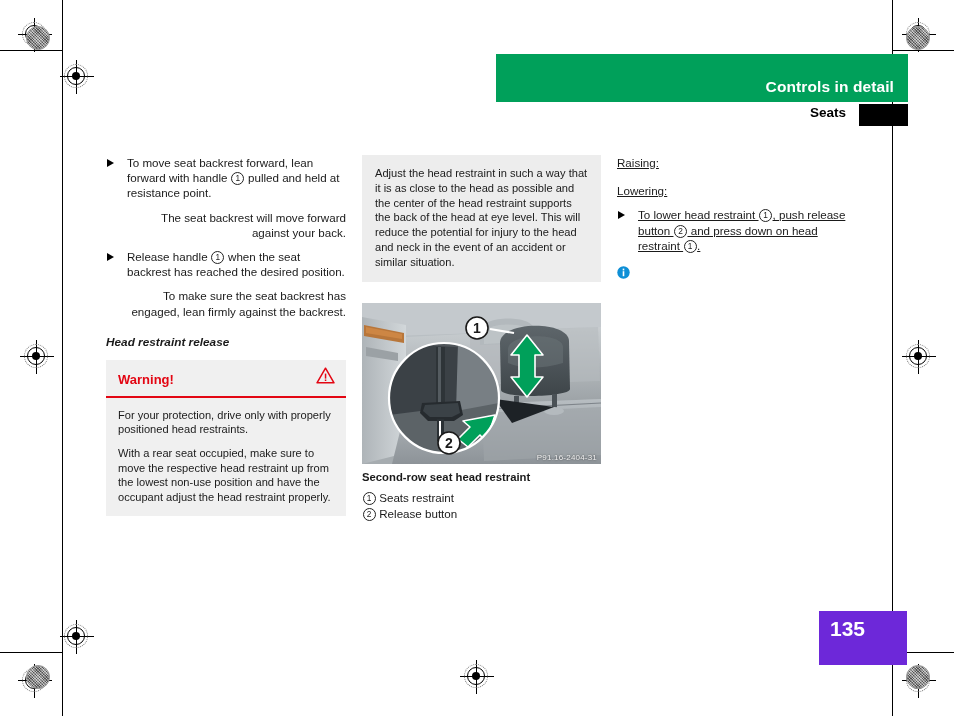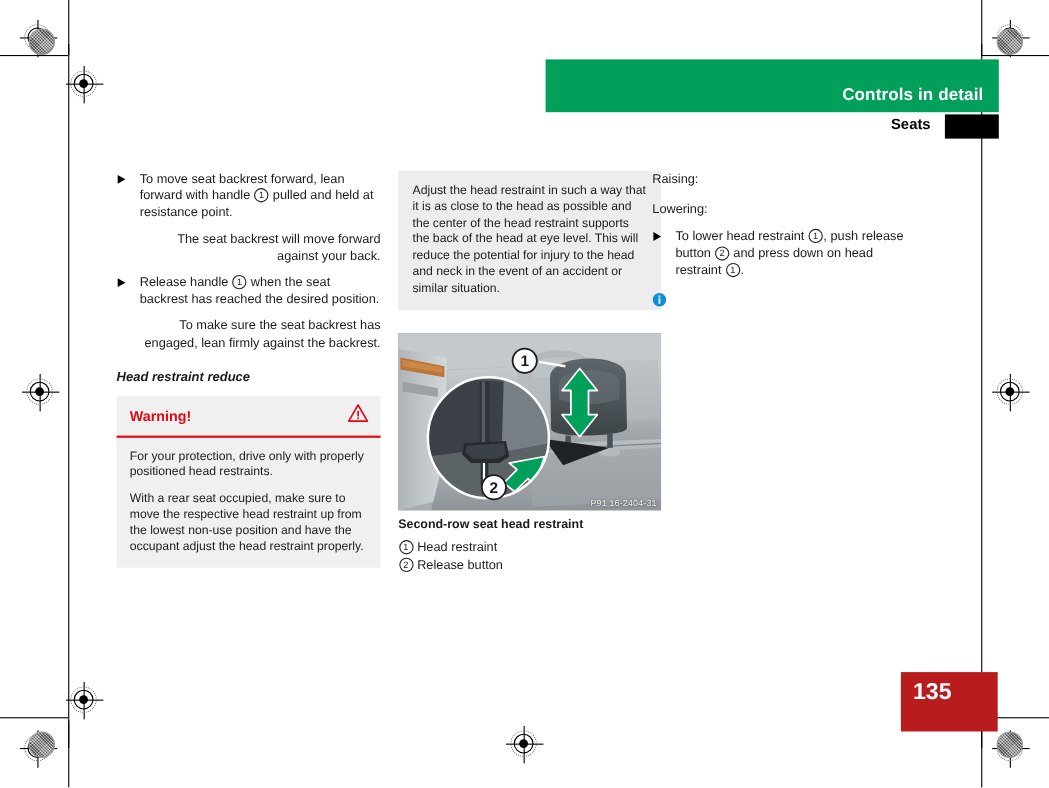--- a/index.html
+++ b/index.html
@@ -71,32 +71,32 @@
   .subheader-title {
     position: absolute; right: 62px; top: 1px;
     font-size: 13.5px; font-weight: bold; color: #000;
   }
   .subheader-block {
     position: absolute; right: 0; top: 0; width: 49px; height: 22px; background: #000;
   }
 
   .pagenum-box {
     position: absolute; left: 819px; top: 611px; width: 88px; height: 54px;
-    background: #b91c1c;
+    background: #6d28d9;
   }
   .pagenum {
     position: absolute; left: 11px; top: 6px;
     color: #fff; font-size: 21px; font-weight: bold;
   }
 
   
   .col { position: absolute; top: 155px; }
   .col-left   { left: 106px; width: 240px; }
   .col-mid    { left: 362px; width: 239px; }
-  .col-right  { left: 593px; width: 240px; }
+  .col-right  { left: 617px; width: 240px; text-decoration: underline; }
 
   p { margin: 0 0 9px 0; }
 
   .body-text {
     font-size: 11.6px;
     line-height: 15.2px;
     color: #1b1b1b;
   }
 
   
@@ -341,21 +341,21 @@
 
   <div class="indent">The seat backrest will move forward against your back.</div>
 
   <div class="bullet">
     <span class="tri"></span>
     <span>Release handle </span><span class="cnum">1</span><span> when the seat backrest has reached the desired position.</span>
   </div>
 
   <div class="indent">To make sure the seat backrest has engaged, lean firmly against the backrest.</div>
 
-  <div class="subhead">Head restraint reduce</div>
+  <div class="subhead">Head restraint release</div>
 
   <div class="warning-box">
     <div class="warning-head">
       <span class="warning-label">Warning!</span>
       <span class="warning-icon">
         <svg width="19" height="17" viewBox="0 0 19 17">
           <path d="M9.5 1.2 L18 15.8 L1 15.8 Z" fill="none" stroke="#e30613" stroke-width="1.5" stroke-linejoin="round"></path>
           <rect x="8.8" y="6.6" width="1.5" height="5" fill="#e30613"></rect>
           <rect x="8.8" y="12.5" width="1.5" height="1.5" fill="#e30613"></rect>
         </svg>
@@ -477,21 +477,21 @@
       <text x="87" y="145" font-family="Liberation Sans, sans-serif" font-size="14" font-weight="bold" text-anchor="middle" fill="#1a1a1a">2</text>
     </g>
   </svg>
   <div class="fig-code">P91.16-2404-31</div>
 </div>
 
 <div class="fig-caption">Second-row seat head restraint</div>
 <div class="fig-legend">
   <div>
     <span class="cnum">1</span>
-    <span>Head restraint</span>
+    <span>Seats restraint</span>
   </div>
   <div>
     <span class="cnum">2</span>
     <span>Release button</span>
   </div>
 </div>
 
 <div class="col col-right">
 
   <p class="body-text">Raising:</p>

